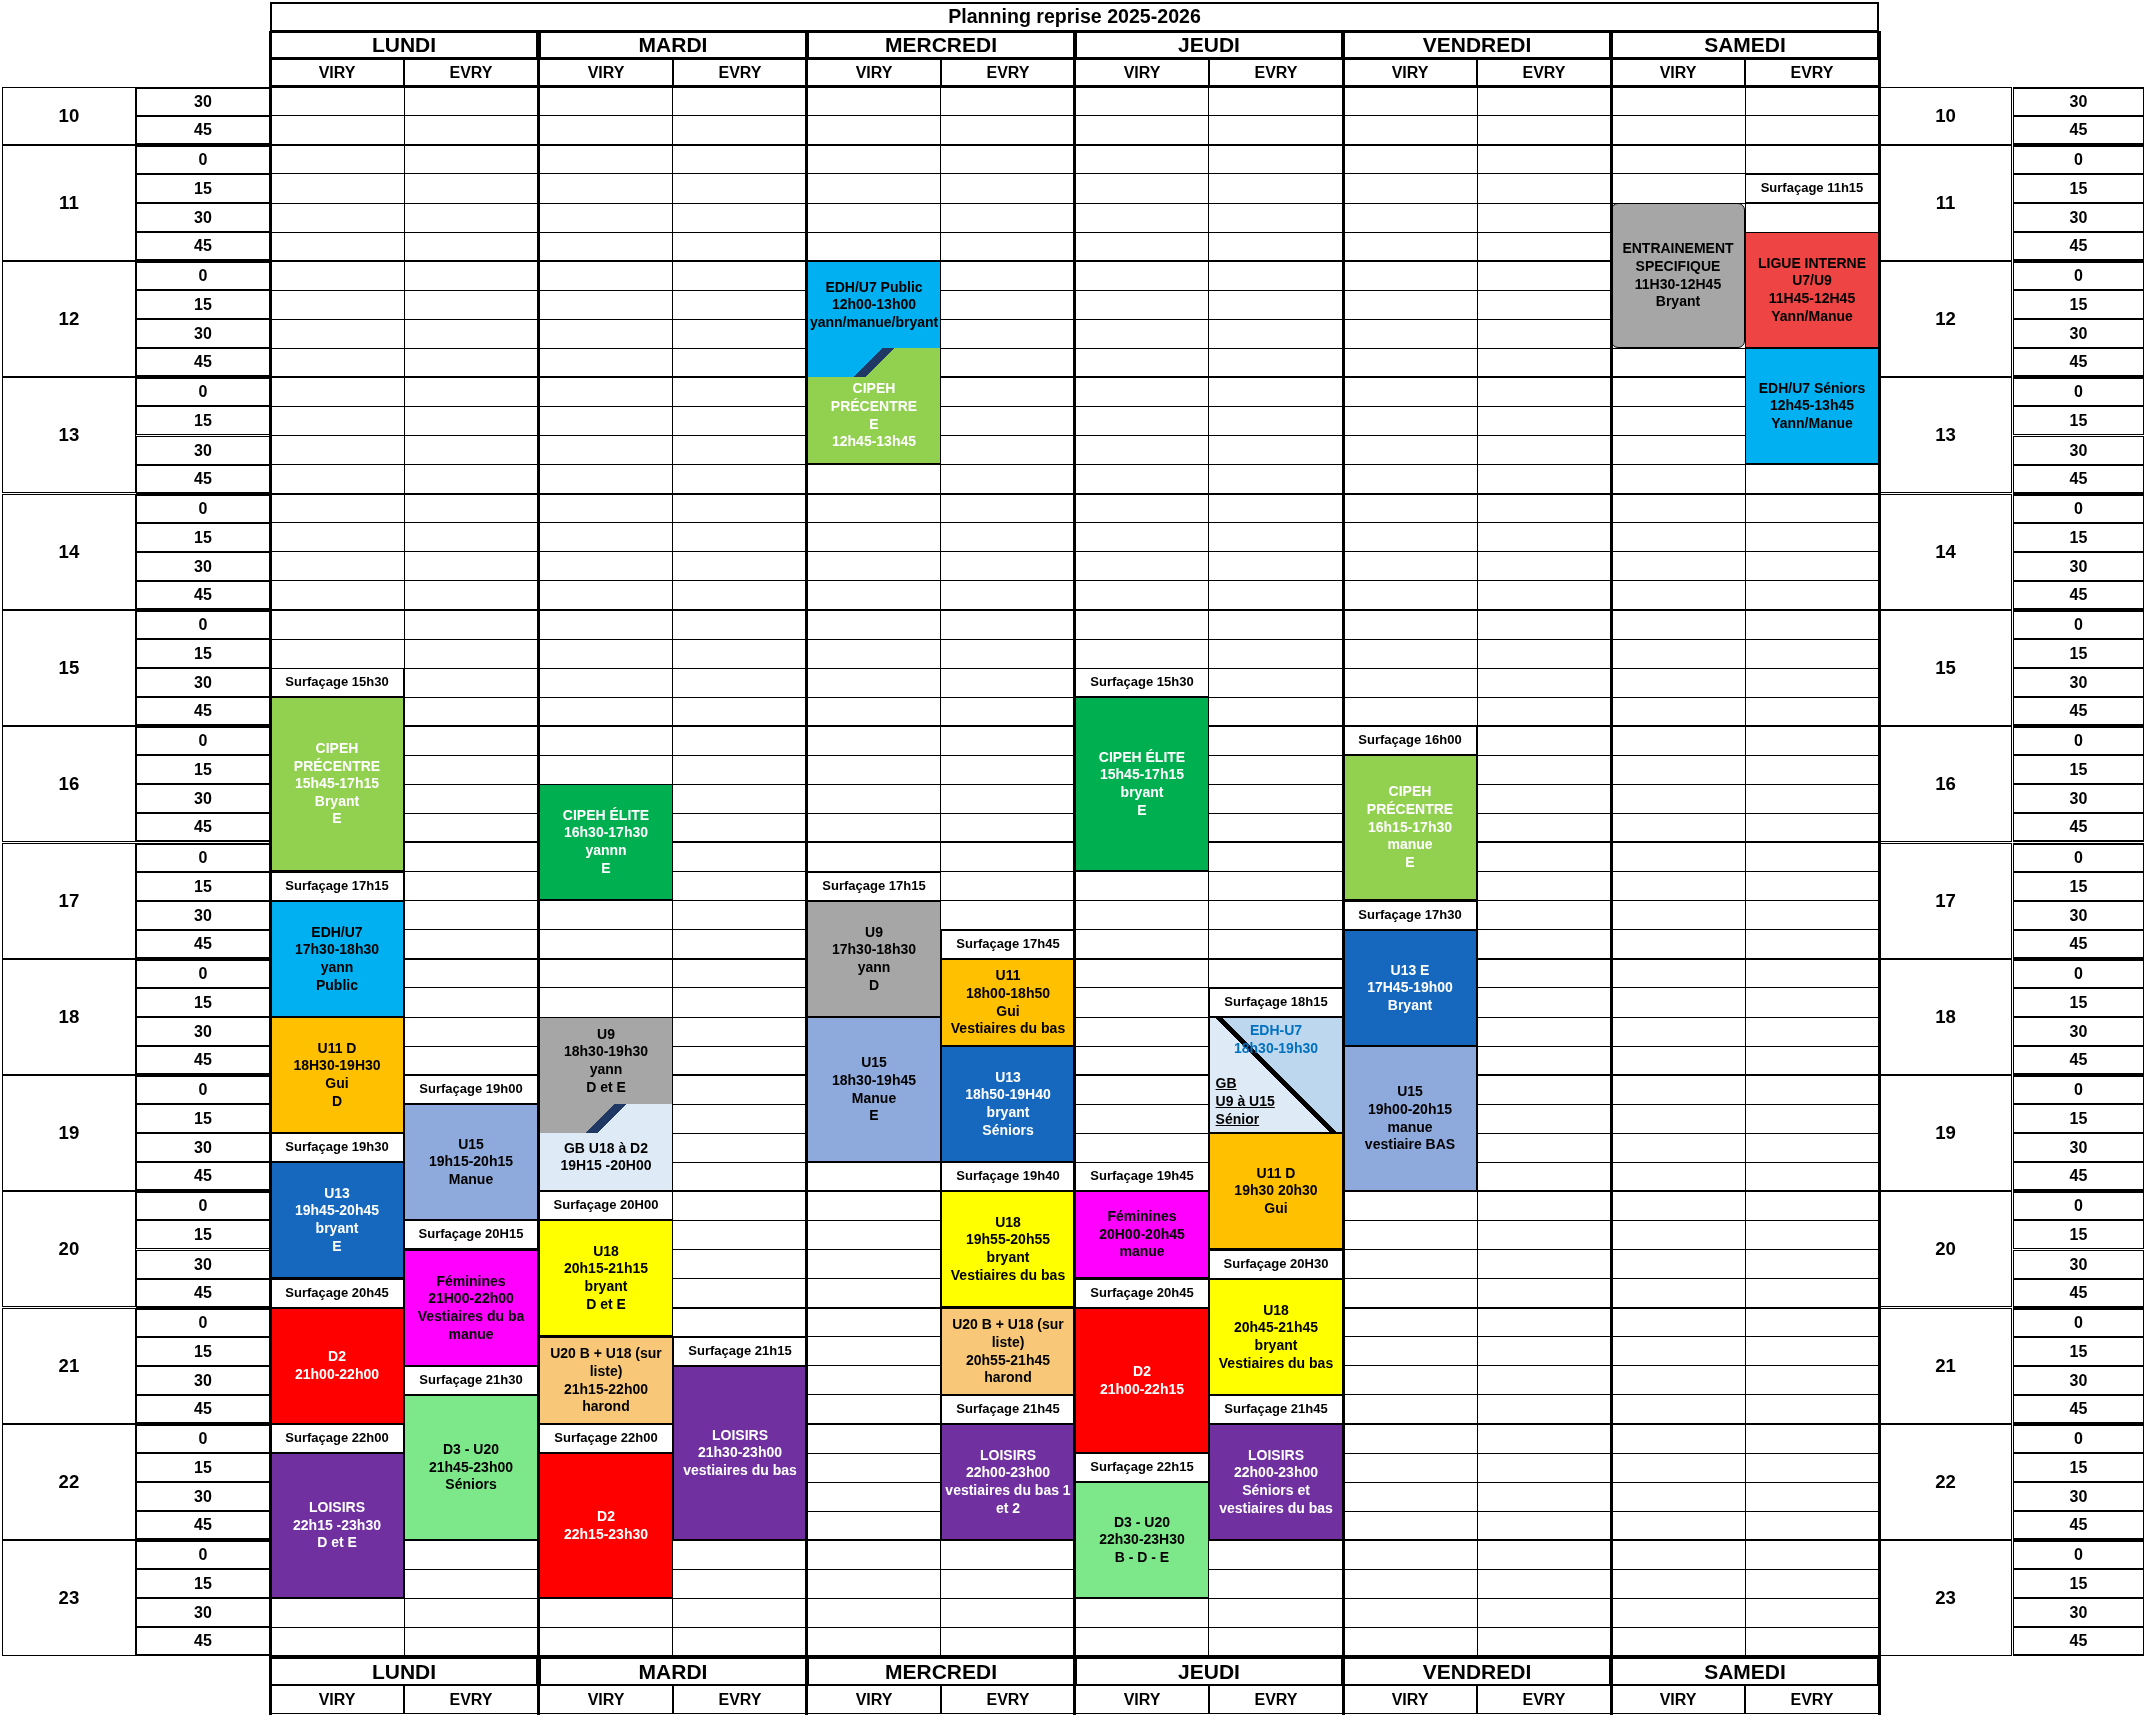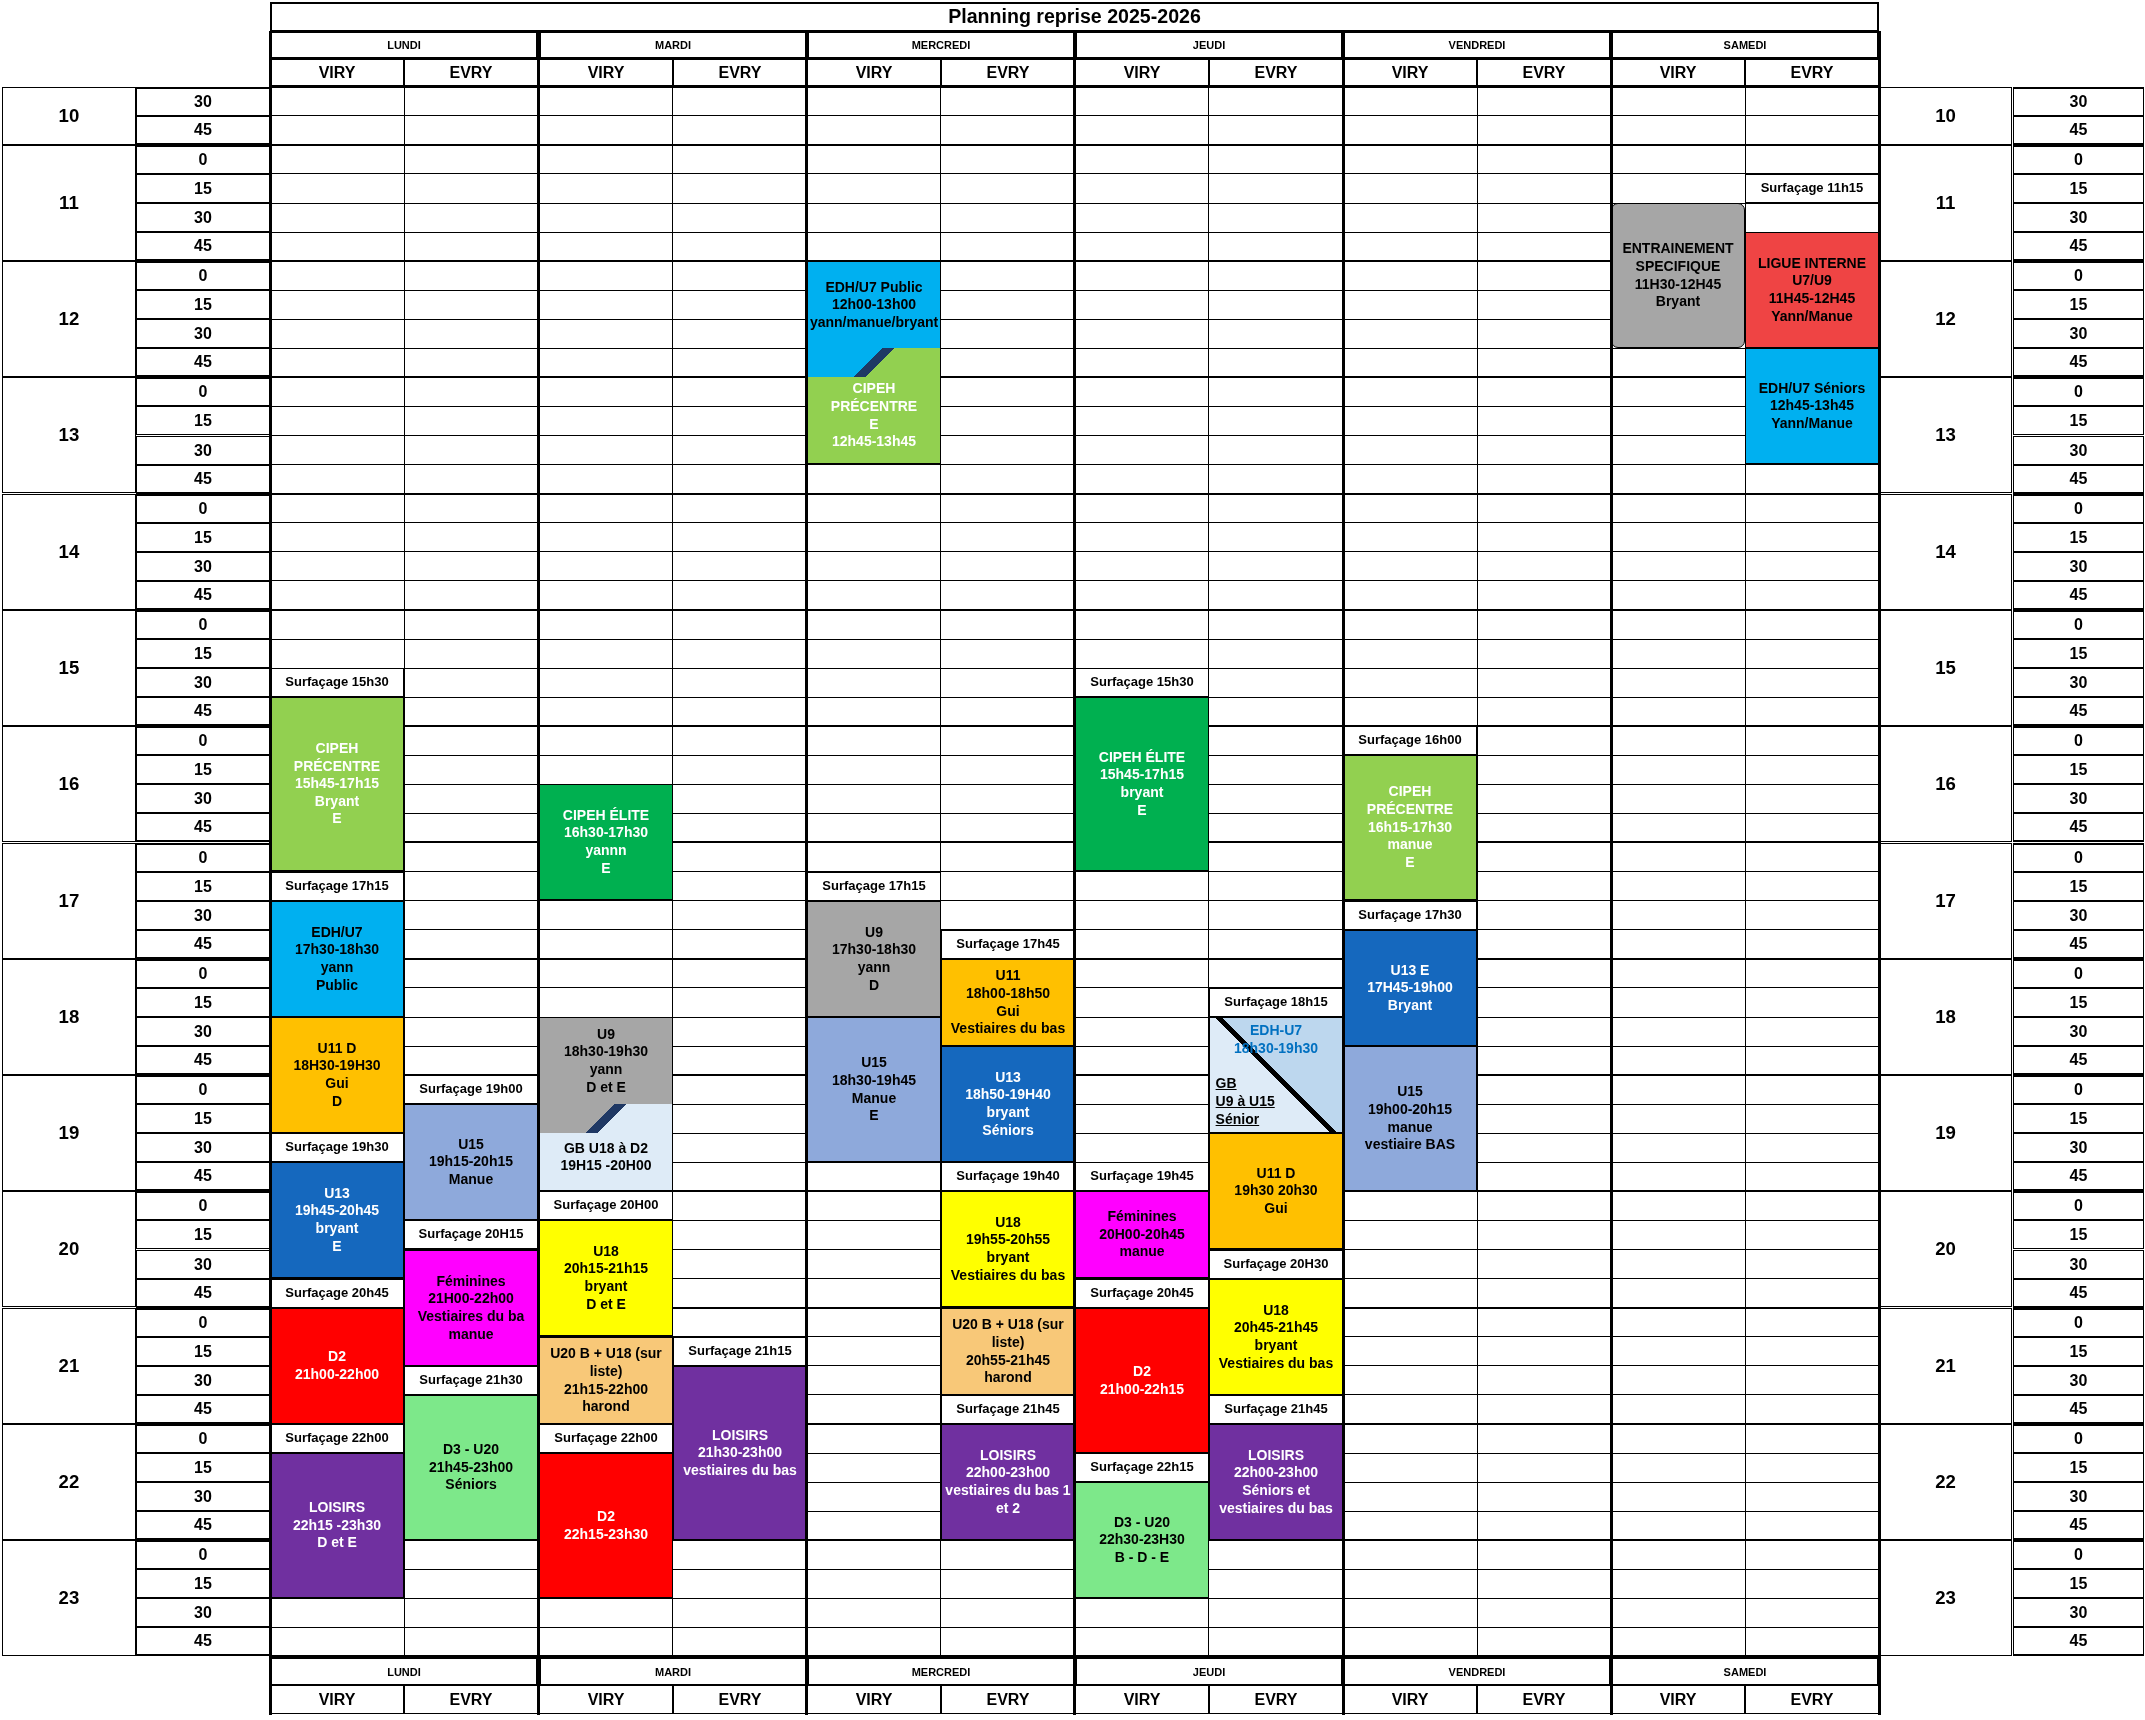--- a/index.html
+++ b/index.html
@@ -1,21 +1,21 @@
 <!DOCTYPE html>
 <html style="font-size:15px"><head>
 <meta charset="utf-8">
 <style>
   html,body{margin:0;padding:0;background:#fff;}
   #board{position:relative;width:2146px;height:1721px;background:#ffffff;
          font-family:"Liberation Sans",sans-serif;font-weight:bold;color:#000;overflow:hidden;}
   .title-box{position:absolute;left:270px;top:1.9px;width:1609px;height:30px;border:2.8px solid #000;
          box-sizing:border-box;display:flex;align-items:center;justify-content:center;font-size:19.6px;z-index:4;background:#fff;}
   .hdr{position:absolute;box-sizing:border-box;border:2.3px solid #000;display:flex;align-items:center;
-         justify-content:center;font-size:11px;background:#fff;z-index:2;}
+         justify-content:center;font-size:21px;background:#fff;z-index:2;}
   .rinkhdr{font-size:16px;border-width:1.9px;}
   .tcell{position:absolute;box-sizing:border-box;display:flex;align-items:center;justify-content:center;background:#fff;}
   .line{position:absolute;background:#000;}
   .evt{position:absolute;box-sizing:border-box;z-index:2;display:flex;flex-direction:column;align-items:center;
        justify-content:center;text-align:center;font-size:14px;line-height:1.26;border:1.9px solid #000;padding:0 1.9px;}
   .surf{font-size:13px;background:#fff;white-space:nowrap;overflow:hidden;justify-content:center;}
   .evt .ln{width:100%;}
   .split-top{position:absolute;top:2.8px;left:0;right:0;text-align:center;line-height:1.3;}
   .split-bottom{position:absolute;left:5.6px;bottom:3.7px;text-align:left;line-height:1.3;text-decoration:underline;}
 </style>

